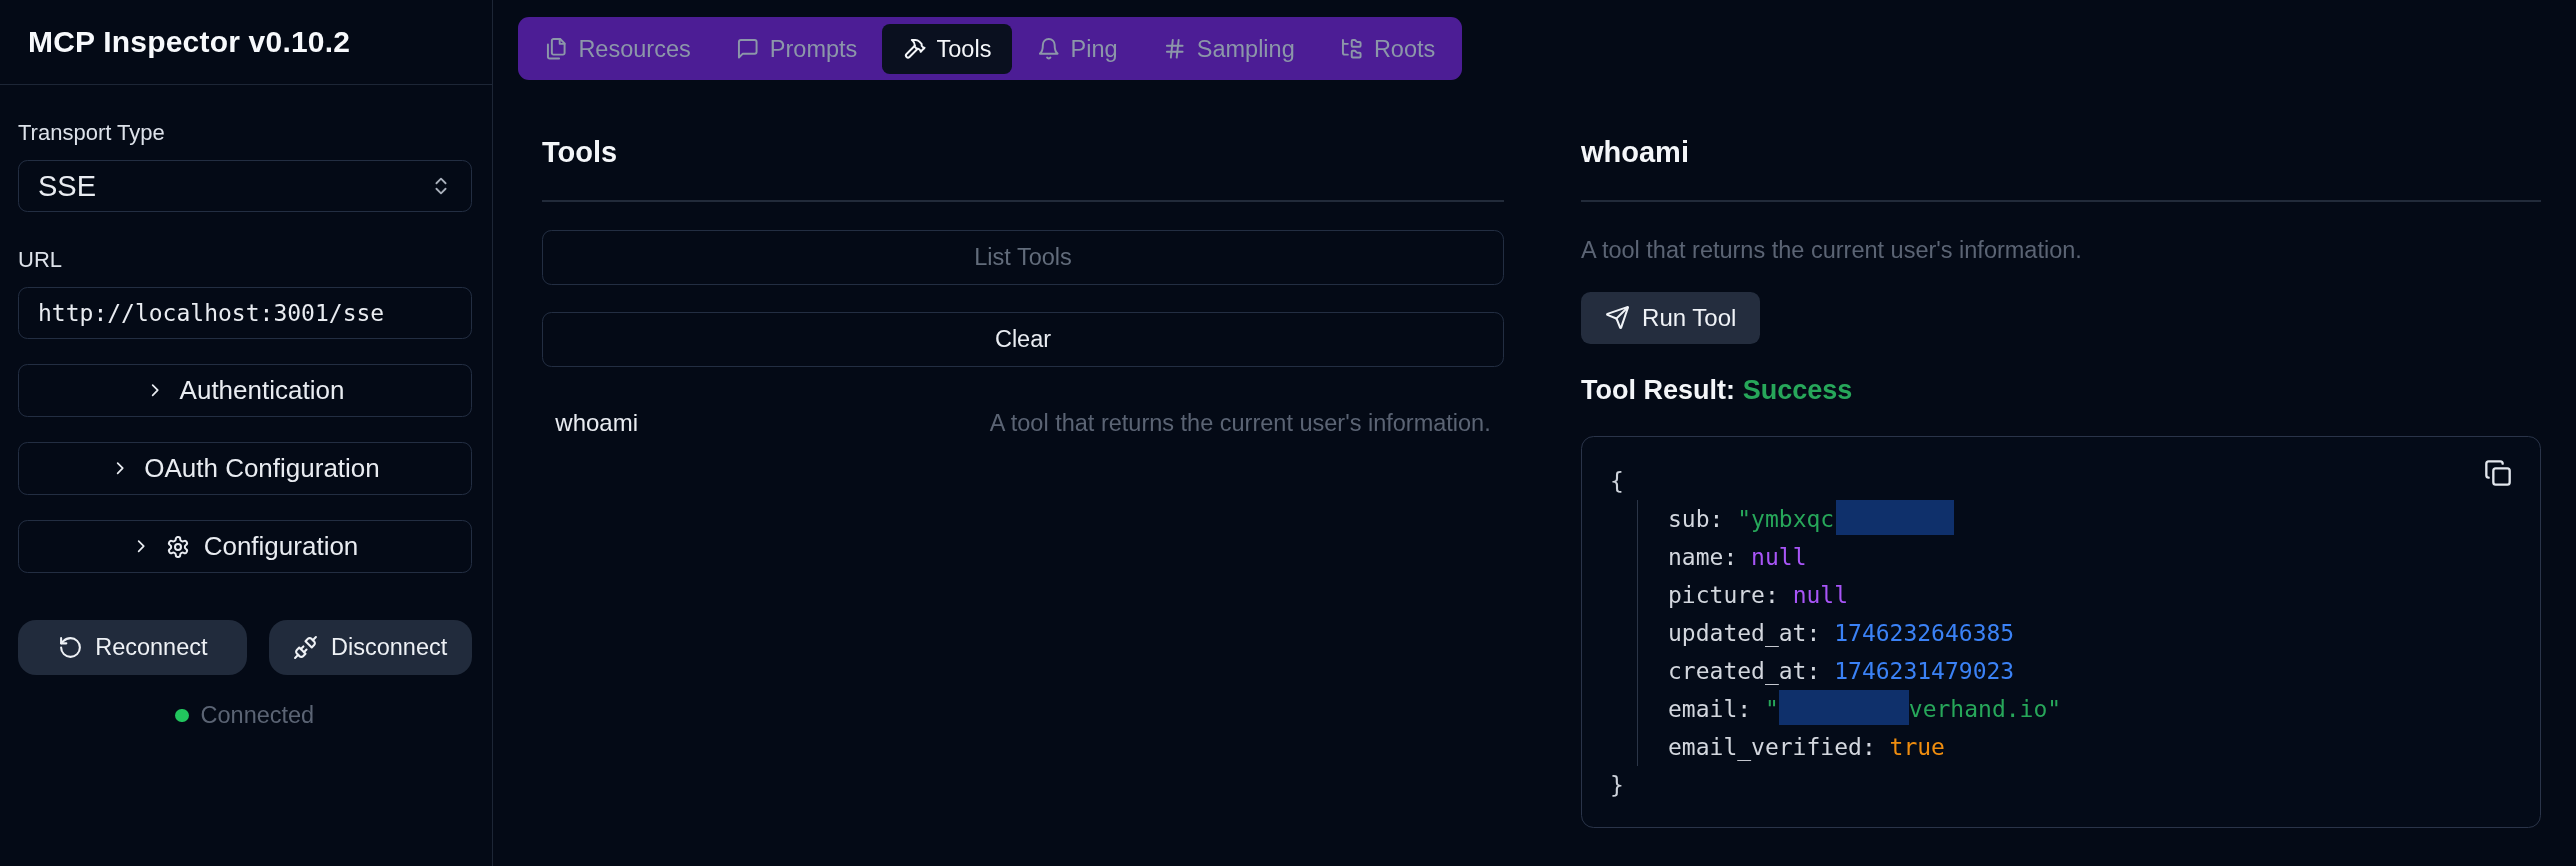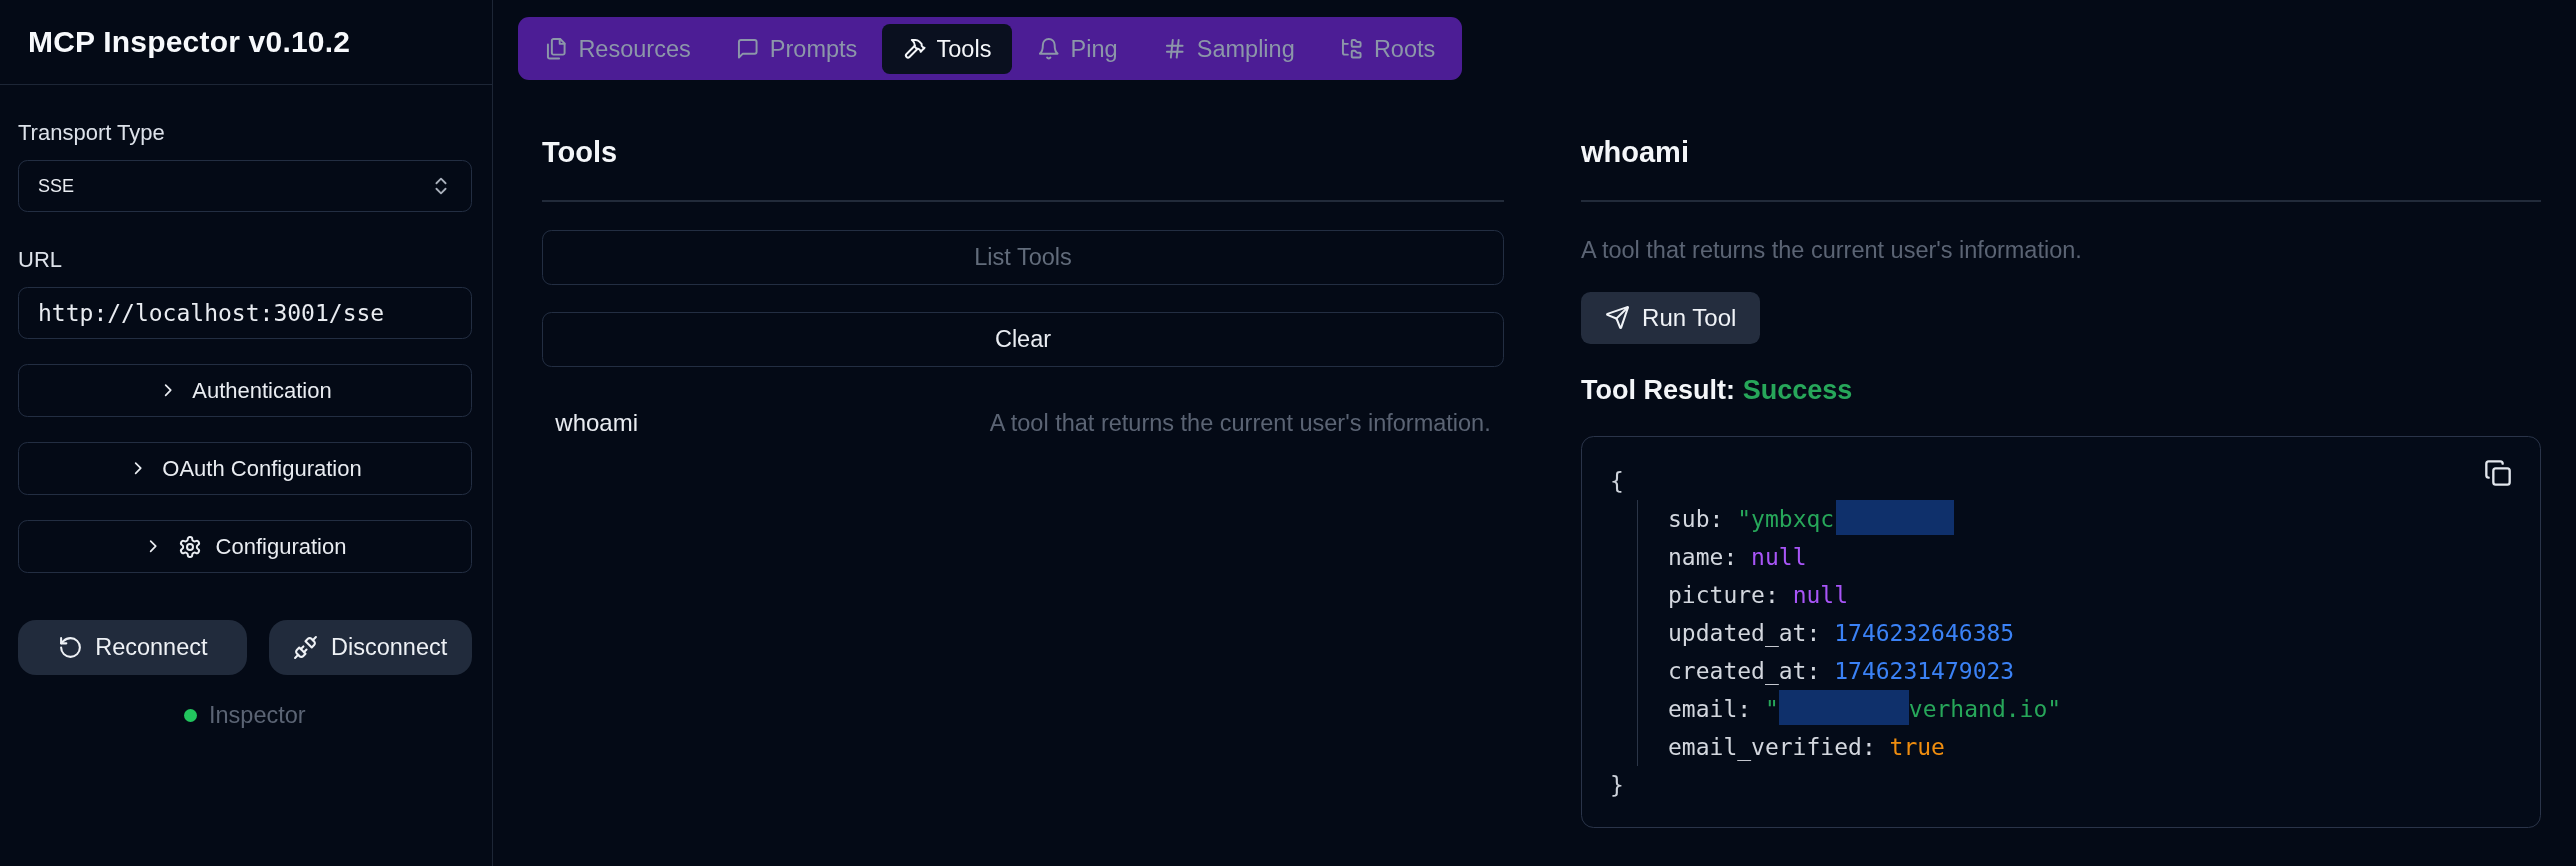--- a/index.html
+++ b/index.html
@@ -18,31 +18,31 @@
   
   .sidebar { width: 493px; flex: 0 0 493px; border-right: 1.6px solid #1d2636; height: 100%; }
   .sidebar-header { height: 85px; border-bottom: 1.6px solid #1d2636; display: flex; align-items: center; padding-left: 28px; }
   .sidebar-title { font-size: 30px; font-weight: 700; color: #f7f9fc; letter-spacing: 0.2px; }
   .sidebar-body { padding: 0 20.4px 0 18px; }
   .field-label { margin-top: 35px; font-size: 22px; font-weight: 400; color: #dde2ea; }
   .select, .text-input {
     margin-top: 14px; height: 52px; width: 100%;
     border: 1.6px solid #232e42; border-radius: 9.4px; background: transparent;
     display: flex; align-items: center; padding: 0 19px;
-    font-size: 18px; color: #e9ecf1;
+    font-size: 29px; color: #e9ecf1;
   }
   .select { justify-content: space-between; cursor: pointer; }
   .select .updown { width: 22px; height: 22px; color: #c6cdd8; opacity: .85; }
   .text-input { font-family: "DejaVu Sans Mono", monospace; font-size: 23px; }
   input.text-input { outline: none; }
   .acc-btn {
     margin-top: 25px; height: 53px; width: 100%;
     border: 1.6px solid #232e42; border-radius: 9.4px; background: transparent;
     display: flex; align-items: center; justify-content: center; gap: 14px;
-    font-size: 22px; font-weight: 500; color: #e9ecf1; cursor: pointer;
+    font-size: 26px; font-weight: 500; color: #e9ecf1; cursor: pointer;
     font-family: inherit;
   }
   .acc-btn .chev { width: 20.4px; height: 20.4px; }
   .acc-btn .gear { width: 24px; height: 24px; }
   .btn-row { margin-top: 47px; display: flex; gap: 22px; }
   .solid-btn {
     height: 55px; border: none; border-radius: 18px; background: #212b3c;
     display: flex; align-items: center; justify-content: center; gap: 12.6px;
     font-size: 23.5px; font-weight: 500; color: #eef1f5; cursor: pointer;
     font-family: inherit;
@@ -189,21 +189,21 @@
             <path d="M7.5 13.5 10 11"></path>
               <path d="M10.5 16.5 13 14"></path>
             <path d="m12 6 6 6 2.3-2.3a2.4 2.4 0 0 0 0-3.4l-2.6-2.6a2.4 2.4 0 0 0-3.4 0Z"></path>
           </svg>
           <span>Disconnect</span>
         </button>
       </div>
 
       <div class="status-row">
         <span class="status-dot"></span>
-        <span class="status-text">Inspector</span>
+        <span class="status-text">Connected</span>
       </div>
 
     </div>
   </aside>
 
   <div class="main">
 
     <div class="tabbar-wrap">
       <nav class="tabbar">
         <button class="tab">

